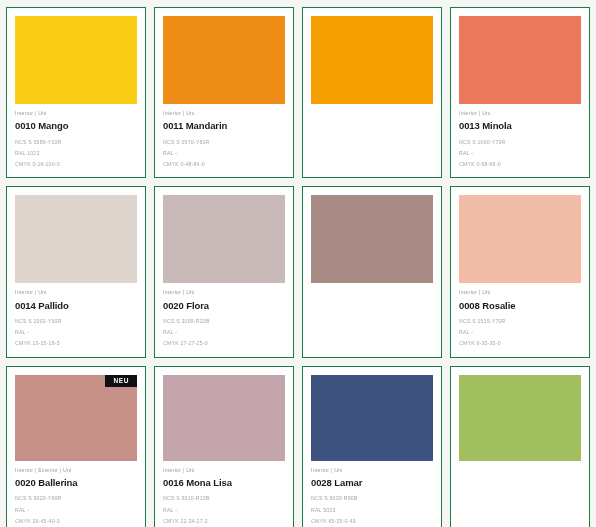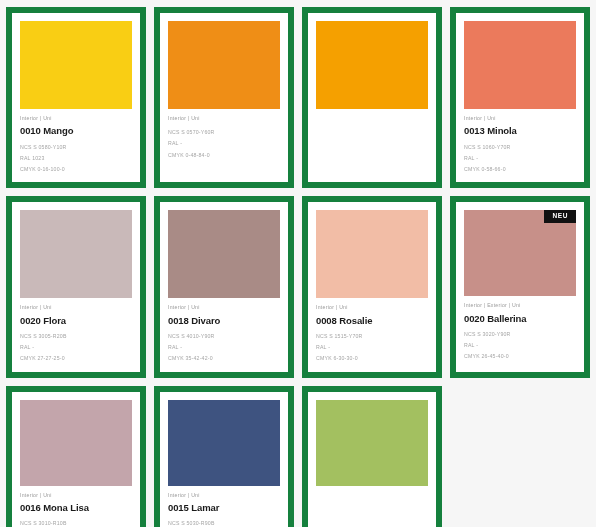--- a/index.html
+++ b/index.html
@@ -18,21 +18,21 @@
 
   #grid {
     display: grid;
     grid-template-columns: repeat(4, 1fr);
     gap: 0px;
     padding: 3px 2px;
   }
 
   .card {
     background: #ffffff;
-    border: 6px solid #15803d;
+    border: 1px solid #15803d;
     margin: 4px 4px;
     padding: 8px 8px 10px 8px;
     display: flex;
     flex-direction: column;
     position: relative;
   }
 
   .swatch-wrap {
     position: relative;
     width: 100%;
@@ -116,20 +116,21 @@
           <div class="spec">CMYK 0-16-100-0</div>
         </div>
       </div>
     </div>
     <div class="card">
       <div class="swatch-wrap">
         <div class="swatch" style="background: rgb(239, 142, 22);"></div>
       </div>
       <div class="meta">
         <div class="category">Interior | Uni</div>
+        <div class="title">0011 Mandarin</div>
         <div class="specs">
           <div class="spec">NCS S 0570-Y60R</div>
           <div class="spec">RAL -</div>
           <div class="spec">CMYK 0-48-84-0</div>
         </div>
       </div>
     </div>
     <div class="card">
       <div class="swatch-wrap">
         <div class="swatch" style="background: rgb(245, 160, 0);"></div>
@@ -144,44 +145,49 @@
         <div class="title">0013 Minola</div>
         <div class="specs">
           <div class="spec">NCS S 1060-Y70R</div>
           <div class="spec">RAL -</div>
           <div class="spec">CMYK 0-58-66-0</div>
         </div>
       </div>
     </div>
     <div class="card">
       <div class="swatch-wrap">
+        <div class="swatch" style="background: rgb(221, 213, 206);"></div>
+      </div>
+      <div class="meta">
+        <div class="category">Interior | Uni</div>
+        <div class="title">0014 Pallido</div>
+        <div class="specs">
+          <div class="spec">NCS S 2002-Y50R</div>
+          <div class="spec">RAL -</div>
+          <div class="spec">CMYK 13-15-18-5</div>
+        </div>
+      </div>
+    </div>
+    <div class="card">
+      <div class="swatch-wrap">
         <div class="swatch" style="background: rgb(201, 185, 185);"></div>
       </div>
       <div class="meta">
         <div class="category">Interior | Uni</div>
         <div class="title">0020 Flora</div>
         <div class="specs">
           <div class="spec">NCS S 3005-R20B</div>
           <div class="spec">RAL -</div>
           <div class="spec">CMYK 27-27-25-0</div>
         </div>
       </div>
     </div>
     <div class="card">
       <div class="swatch-wrap">
         <div class="swatch" style="background: rgb(169, 139, 134);"></div>
-      </div>
-      <div class="meta">
-        <div class="category">Interior | Uni</div>
-        <div class="title">0018 Divaro</div>
-        <div class="specs">
-          <div class="spec">NCS S 4010-Y90R</div>
-          <div class="spec">RAL -</div>
-          <div class="spec">CMYK 35-42-42-0</div>
-        </div>
       </div>
     </div>
     <div class="card">
       <div class="swatch-wrap">
         <div class="swatch" style="background: rgb(242, 189, 166);"></div>
       </div>
       <div class="meta">
         <div class="category">Interior | Uni</div>
         <div class="title">0008 Rosalie</div>
         <div class="specs">
@@ -219,21 +225,21 @@
           <div class="spec">CMYK 22-34-27-2</div>
         </div>
       </div>
     </div>
     <div class="card row3">
       <div class="swatch-wrap">
         <div class="swatch" style="background: rgb(62, 83, 128);"></div>
       </div>
       <div class="meta">
         <div class="category">Interior | Uni</div>
-        <div class="title">0015 Lamar</div>
+        <div class="title">0028 Lamar</div>
         <div class="specs">
           <div class="spec">NCS S 5030-R90B</div>
           <div class="spec">RAL 5023</div>
           <div class="spec">CMYK 65-25-0-49</div>
         </div>
       </div>
     </div>
     <div class="card row3">
       <div class="swatch-wrap">
         <div class="swatch" style="background: rgb(163, 192, 96);"></div>

